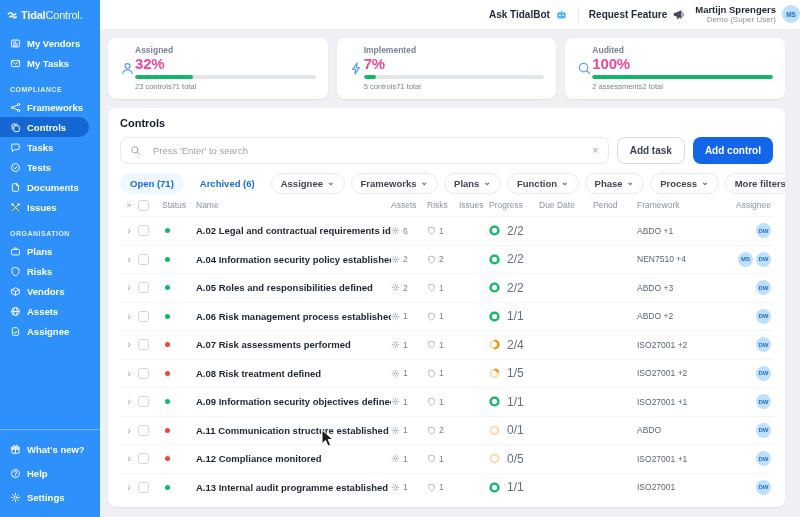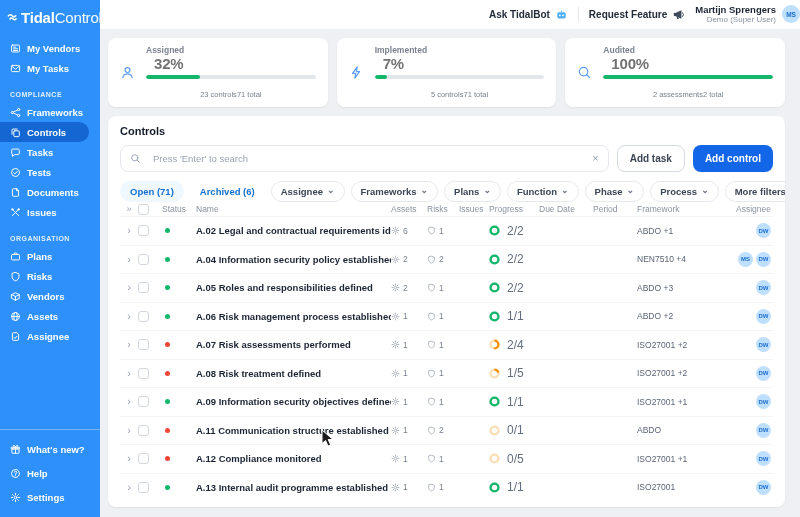--- a/index.html
+++ b/index.html
@@ -4,21 +4,21 @@
 <style>
   *{margin:0;padding:0;box-sizing:border-box}
   html,body{width:800px;height:517px;overflow:hidden;font-family:"Liberation Sans",sans-serif;background:#EEF0F3}
   .app{position:relative;width:800px;height:517px;display:flex;background:var(--bg)}
 
   
   .sidebar{width:100px;flex:0 0 100px;background:var(--sidebar-bg);color:#fff;display:flex;flex-direction:column;z-index:2}
   .logo{display:flex;align-items:center;gap:3px;padding:9px 7px 6px;cursor:pointer}
   .logo-mark{display:flex}
   .logo-mark svg{width:11px;height:11px;display:block}
-  .logo-text{font-size:15px;letter-spacing:-.2px;white-space:nowrap}
+  .logo-text{font-size:11px;letter-spacing:-.2px;white-space:nowrap}
   .logo-text b{font-weight:700}
   .logo-text .lt{font-weight:400;opacity:.95}
   .nav{flex:1}
   .nav-label{font-size:7px;font-weight:700;letter-spacing:.5px;opacity:.85;padding:0 10px;margin:13px 0 4px}
   .nav-section:first-child{margin-top:6px}
   .nav-item{display:flex;align-items:center;gap:6px;height:20px;padding:0 10px;font-size:9.5px;font-weight:600;cursor:pointer;white-space:nowrap}
   .nav-item.active{background:var(--sidebar-active-bg);border-radius:0 14px 14px 0;margin-right:11px}
   .nav-ic{display:flex}
   .nav-ic svg{width:11px;height:11px;display:block}
   .sidebar-footer{padding:7px 0 8px;border-top:1px solid rgba(255,255,255,.35)}
@@ -34,29 +34,29 @@
   .user-text{text-align:right}
   .user-name{font-size:9.5px;font-weight:700;color:#1B2534;line-height:1.2}
   .user-role{font-size:8px;color:#8B93A1;line-height:1.2}
   .avatar{border-radius:50%;background:var(--avatar-bg);color:var(--avatar-text);display:flex;align-items:center;justify-content:center;font-weight:700}
   .header-avatar{width:18px;height:18px;font-size:6.5px}
   .row-avatar{width:15px;height:15px;font-size:6px;cursor:pointer}
 
   
   .content{flex:1;padding:8px 15px 10px 8px;display:flex;flex-direction:column;min-height:0}
   .stats-row{display:flex;gap:9px;margin-bottom:9px}
-  .stat-card{flex:1;background:#fff;border-radius:8px;padding:7px 12px 8px;display:flex;align-items:center;gap:11px;box-shadow:0 1px 2px rgba(16,24,40,.06)}
+  .stat-card{flex:1;background:#fff;border-radius:8px;padding:7px 12px 8px;display:flex;align-items:center;gap:0;box-shadow:0 1px 2px rgba(16,24,40,.06)}
   .stat-ic{color:var(--stat-icon);display:flex}
   .stat-ic svg{width:15px;height:15px}
   .stat-body{flex:1;min-width:0}
   .stat-label{font-size:8.5px;color:#7A8291;font-weight:600}
-  .stat-value{font-size:15px;font-weight:800;color:#737373;margin:0 8px 3px;letter-spacing:-.2px}
+  .stat-value{font-size:15px;font-weight:800;color:#ec4899;margin:0 0 3px;letter-spacing:-.2px}
   .stat-bar{height:4px;border-radius:2px;background:#E4E7EA;overflow:hidden}
   .stat-bar i{display:block;height:100%;background:var(--green);border-radius:2px}
-  .stat-foot{display:flex;justify-content:center;font-size:7.5px;color:#7A8291;margin-top:11px}
+  .stat-foot{display:flex;justify-content:flex-start;font-size:7.5px;color:#7A8291;margin-top:3px}
 
   
   .panel{flex:1;background:#fff;border-radius:8px;padding:8px 12px 6px;box-shadow:0 1px 2px rgba(16,24,40,.06);display:flex;flex-direction:column;min-height:0;overflow:hidden}
   .panel-title{font-size:11px;font-weight:700;color:#131C2B;margin:1px 0 8px}
   .search-row{display:flex;gap:8px;margin-bottom:9px}
   .search-box{flex:1;display:flex;align-items:center;gap:12px;border:1px solid #E5E8EC;border-radius:8px;height:27px;padding:0 9px;background:#fff}
   .search-ic{color:#98A2B3;display:flex}
   .search-ic svg{width:11px;height:11px}
   .search-box input{flex:1;border:none;outline:none;font-size:9.5px;font-family:inherit;color:#333;background:transparent}
   .search-box input::placeholder{color:#9AA3B2}

